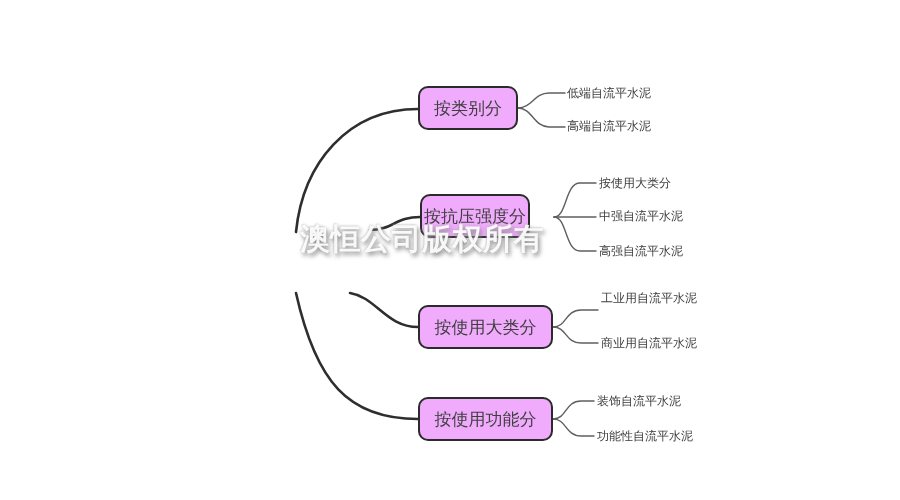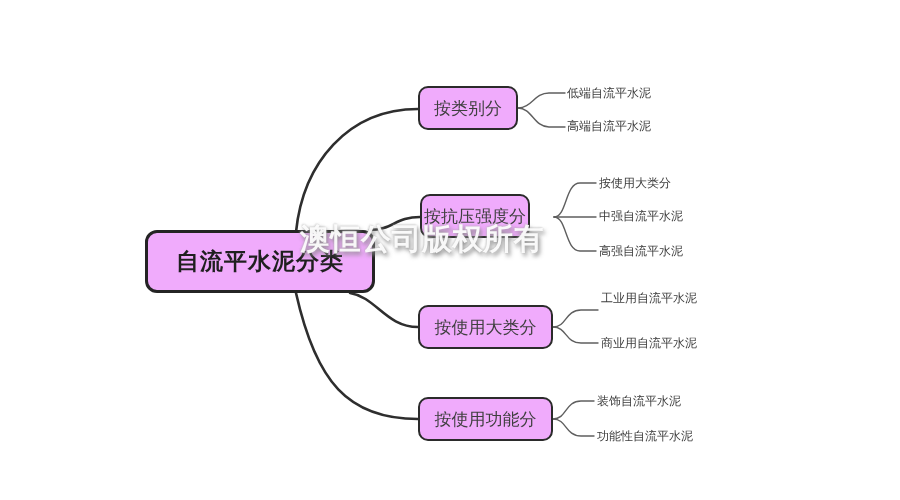--- a/index.html
+++ b/index.html
@@ -114,23 +114,20 @@
     <path class="edge-leaf" d="M 554 217 L 596 217"></path>
     <path class="edge-leaf" d="M 554 217 C 567 217, 565 251, 580 251 L 596 251"></path>
 
     <path class="edge-leaf" d="M 553 327 C 567 327, 565 310, 581 310 L 598 310"></path>
     <path class="edge-leaf" d="M 553 327 C 567 327, 565 343, 581 343 L 598 343"></path>
 
     <path class="edge-leaf" d="M 553 419 C 567 419, 565 401, 581 401 L 594 401"></path>
     <path class="edge-leaf" d="M 553 419 C 567 419, 565 436, 581 436 L 594 436"></path>
   </svg>
 
-  <div class="node node-root">
-    <span>自流平水泥分类</span>
-  </div>
 
   <div class="node node-branch node-b1">
     <span>按类别分</span>
   </div>
   <div class="node node-branch node-b2">
     <span>按抗压强度分</span>
   </div>
   <div class="node node-branch node-b4">
     <span>按使用功能分</span>
   </div>

